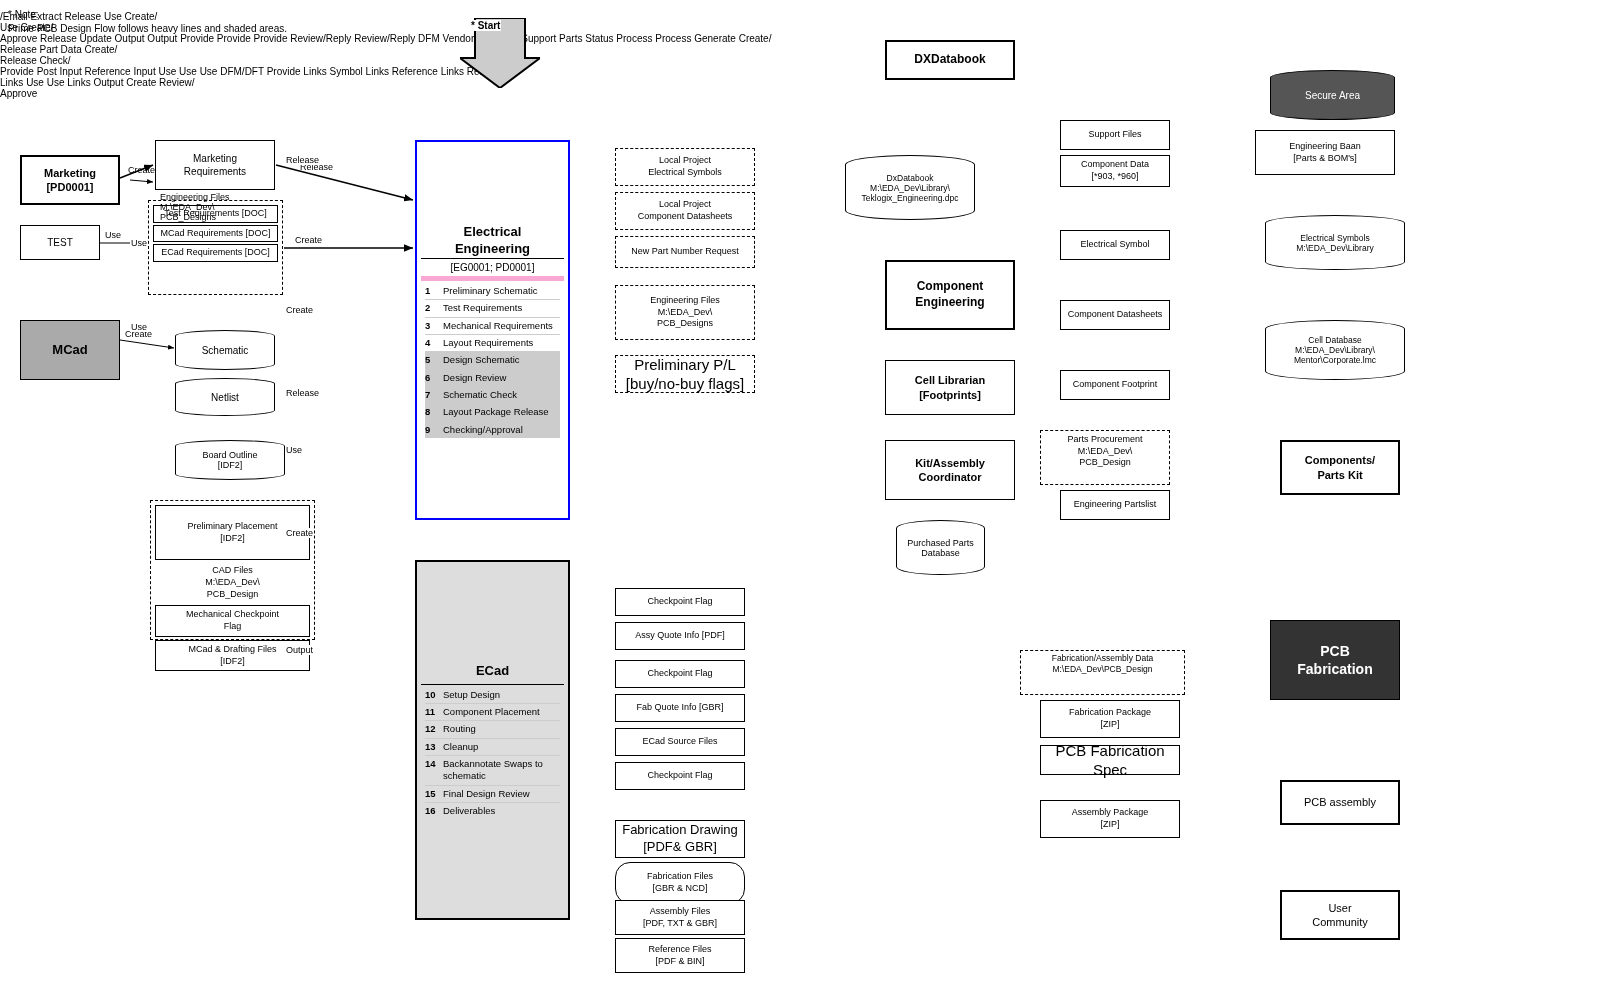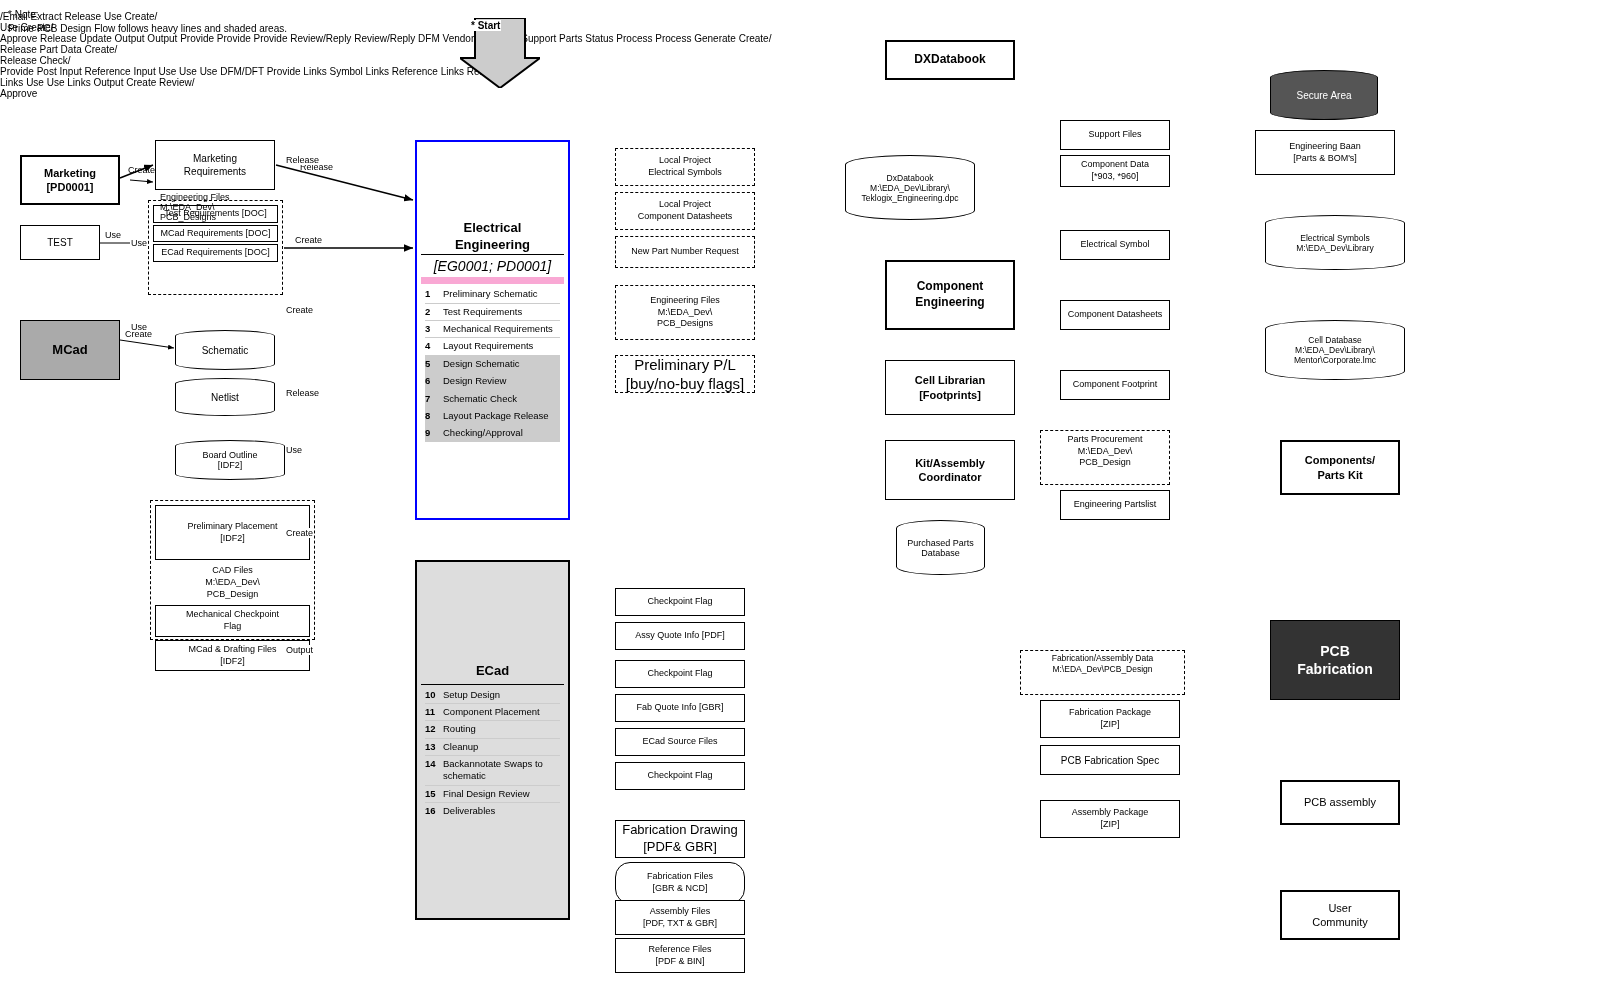--- a/index.html
+++ b/index.html
@@ -185,21 +185,21 @@
   <div class="box dashed" style="left:150px;top:500px;width:165px;height:140px;display:block;align-items:flex-start;padding:4px;">
     <div style="border:1px solid #000;padding:15px;font-size:9px;text-align:center;margin-bottom:3px;">Preliminary Placement<br>[IDF2]</div>
     <div style="font-size:9px;text-align:center;padding:2px;">CAD Files<br>M:\EDA_Dev\<br>PCB_Design</div>
     <div style="border:1px solid #000;padding:3px;font-size:9px;text-align:center;margin-top:3px;">Mechanical Checkpoint<br>Flag</div>
     <div style="border:1px solid #000;padding:3px;font-size:9px;text-align:center;margin-top:3px;">MCad &amp; Drafting Files<br>[IDF2]</div>
   </div>
 
   
   <div class="box blue-border" style="left:415px;top:140px;width:155px;height:380px;display:flex;flex-direction:column;align-items:center;padding:4px;">
     <div style="font-weight:bold;font-size:13px;text-align:center;padding:4px 0 0 0;border-bottom:1px solid #000;width:100%;">Electrical<br>Engineering</div>
-    <div style="font-size:14px;text-align:center;padding:2px 0;border-bottom:7px solid #f9a8d4;width:100%;font-style:italic;">[EG0001; PD0001]</div>
+    <div style="font-size:10px;text-align:center;padding:2px 0;border-bottom:5px solid #f9a8d4;width:100%;">[EG0001; PD0001]</div>
     <div class="numbered-list">
       <div class="list-item">
           <span class="num">1</span>
           <span>Preliminary Schematic</span>
         </div>
       <div class="list-item">
           <span class="num">2</span>
           <span>Test Requirements</span>
         </div>
       <div class="list-item">
@@ -405,21 +405,21 @@
   
   <div class="box dashed" style="left:1040px;top:430px;width:130px;height:55px;display:block;padding:3px;">
     <div style="font-size:9px;text-align:center;">Parts Procurement<br>M:\EDA_Dev\<br>PCB_Design</div>
   </div>
   
   <div class="box" style="left:1060px;top:490px;width:110px;height:30px;">
     <span style="font-size:9px;">Engineering Partslist</span>
   </div>
 
   
-  <div class="cylinder" style="left:1270px;top:70px;width:108px;height:50px;">
+  <div class="cylinder" style="left:1270px;top:70px;width:125px;height:50px;">
     <div class="cylinder-body dark" style="font-size:10px;">
       <span>Secure Area</span>
     </div>
   </div>
 
   
   <div class="box" style="left:1255px;top:130px;width:140px;height:45px;">
     <span style="white-space:pre-line;font-size:9px;">Engineering Baan
 [Parts &amp; BOM's]</span>
   </div>
@@ -449,21 +449,21 @@
 Parts Kit</span>
   </div>
 
   
   <div class="box" style="left:1040px;top:700px;width:140px;height:38px;">
     <span style="white-space:pre-line;font-size:9px;">Fabrication Package
 [ZIP]</span>
   </div>
   
   <div class="box" style="left:1040px;top:745px;width:140px;height:30px;">
-    <span style="font-size:10px;">PCB Fabrication Spec</span>
+    <span style="font-size:15px;">PCB Fabrication Spec</span>
   </div>
   
   <div class="box" style="left:1040px;top:800px;width:140px;height:38px;">
     <span style="white-space:pre-line;font-size:9px;">Assembly Package
 [ZIP]</span>
   </div>
 
   
   <div class="box dark-bg bold-text" style="left:1270px;top:620px;width:130px;height:80px;font-size:14px;font-weight:bold;">
     <span style="white-space:pre-line;">PCB

